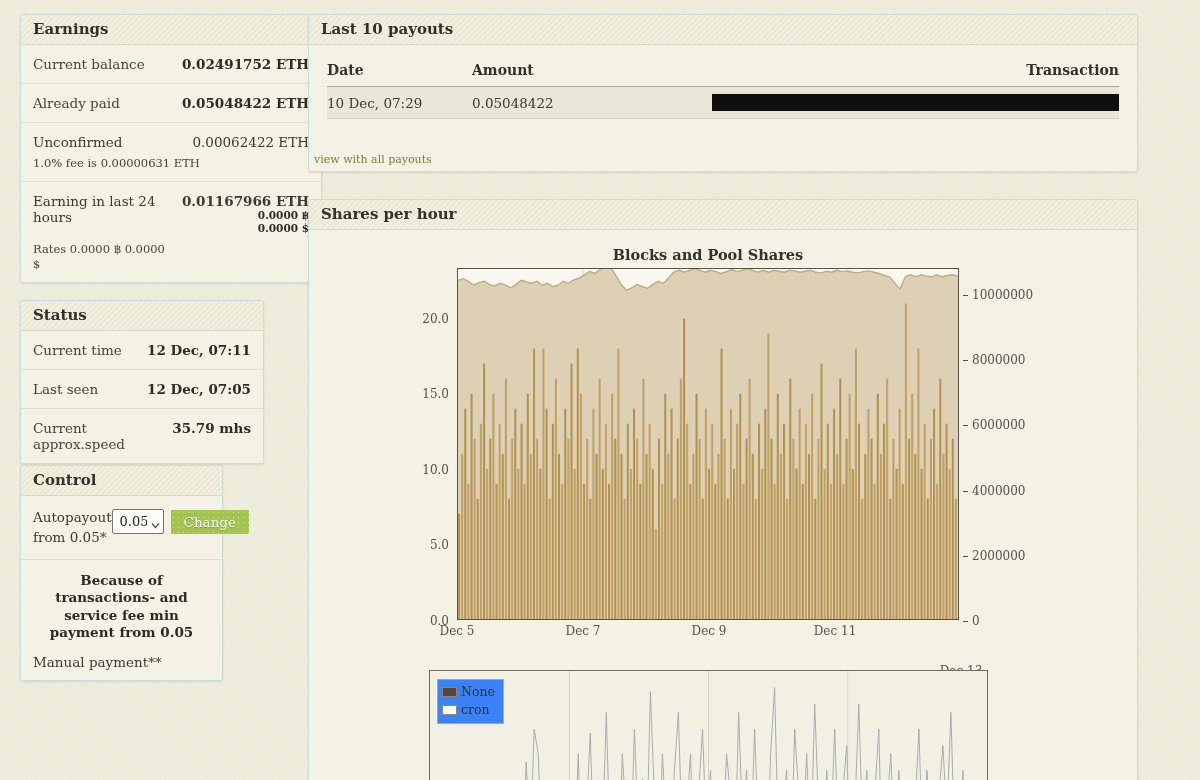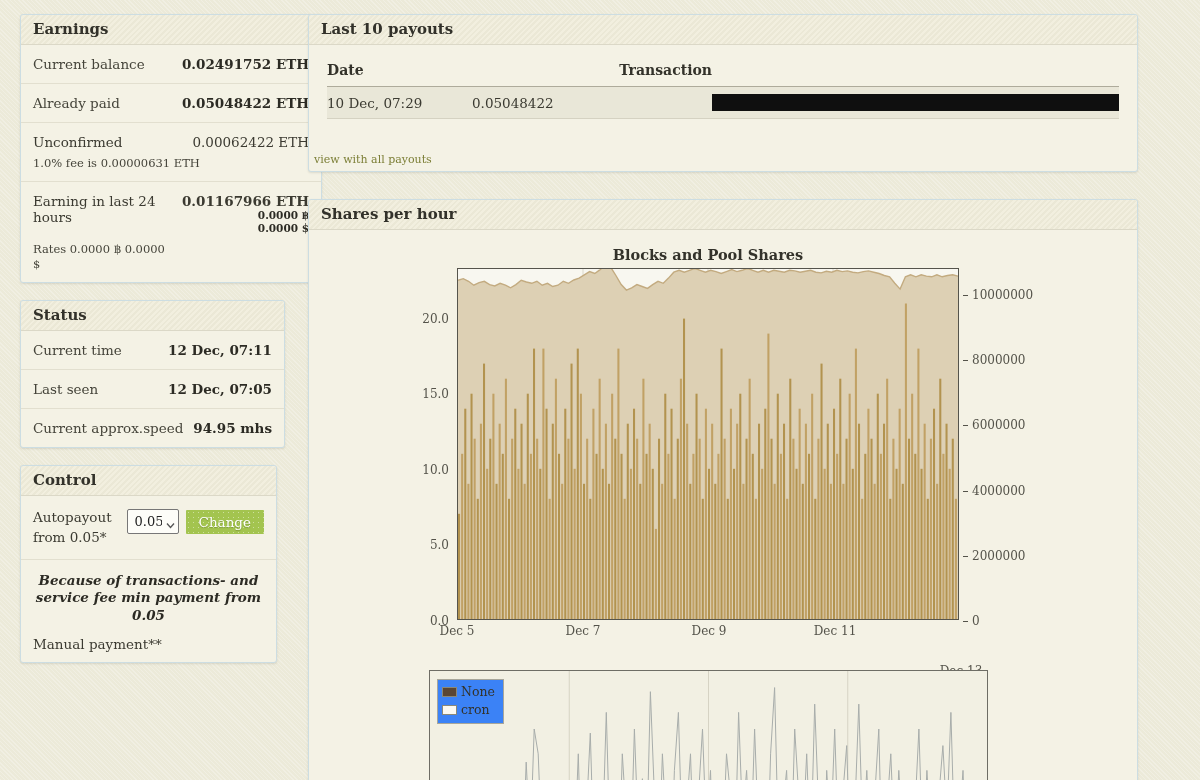--- a/index.html
+++ b/index.html
@@ -63,21 +63,21 @@
   .btn {
     font-family:inherit; font-size:13.5px; color:#fff;
     border:none; border-radius:1px; padding:4px 13px; cursor:pointer;
     background-color:var(--green,#a3c44f);
     background-image:radial-gradient(rgba(255,255,255,0.45) 0.8px, transparent 1px);
     background-size:5px 5px;
     text-shadow:0 1px 1px rgba(90,110,40,.5);
   }
   .ctl-note { padding:12px 12px 10px; }
   .note-bold { font-weight:bold; font-size:13.5px; text-align:center;
-               max-width:228px; margin:0 auto 12px; line-height:1.3; color:#2c2b24;font-style:italic; }
+               max-width:228px; margin:0 auto 12px; line-height:1.3; color:#2c2b24; }
   .manual { font-size:13.5px; }
 
   
   .pay-table { margin:13px 18px 0; }
   .pay-head, .pay-row { display:grid; grid-template-columns:145px 240px 1fr; align-items:center; }
   .pay-head { font-size:14px; font-weight:bold; color:#33322a; padding:4px 0 8px;
               border-bottom:1px solid #aeab9b; }
   .pay-head .tx { text-align:right; }
   .pay-row { background:#e9e7d8; border-bottom:1px solid #d5d2c2; padding:7px 0; font-size:13.5px; }
   .redacted { display:block; height:17px; width:100%; background:var(--black,#0f0f0f); }
@@ -133,37 +133,37 @@
         <span class="vcol">
           <span class="val">0.01167966 ETH</span>
           <span class="vsub">0.0000 ฿</span>
           <span class="vsub">0.0000 $</span>
         </span>
       </div>
       <div class="note note-rates">Rates 0.0000 ฿ 0.0000 $</div>
     </div>
   </section>
 
-  <section class="panel" style="left:20px; top:300px; width:265px;">
+  <section class="panel" style="left:20px; top:300px; width:244px;">
     <h2 class="panel-title">Status</h2>
     <div class="kv">
       <span class="lbl">Current time</span>
       <span class="val">12 Dec, 07:11</span>
     </div>
     <div class="kv">
       <span class="lbl">Last seen</span>
       <span class="val">12 Dec, 07:05</span>
     </div>
     <div class="kv">
       <span class="lbl">Current approx.speed</span>
-      <span class="val">94.95 mhs</span>
+      <span class="val">35.79 mhs</span>
     </div>
   </section>
 
-  <section class="panel" style="left:20px; top:465px; width:257px;">
+  <section class="panel" style="left:20px; top:465px; width:203px;">
     <h2 class="panel-title">Control</h2>
     <div class="ctl-row">
       <span class="lbl ctl-lbl-narrow">Autopayout from 0.05*</span>
       <span class="ctl-controls">
         <span class="select-wrap">
           <select>
             <option>0.05</option>
           </select>
           <span class="chev">
             <svg width="9" height="7" viewBox="0 0 9 7">
@@ -178,20 +178,21 @@
       <p class="note-bold">Because of transactions- and service fee min payment from 0.05</p>
       <div class="manual">Manual payment**</div>
     </div>
   </section>
 
   <section class="panel" style="left:308px; top:14px; width:830px; height:158px;">
     <h2 class="panel-title">Last 10 payouts</h2>
     <div class="pay-table">
       <div class="pay-head">
         <span>Date</span>
+        <span>Amount</span>
         <span class="tx">Transaction</span>
       </div>
       <div class="pay-row">
         <span>10 Dec, 07:29</span>
         <span>0.05048422</span>
         <a class="redacted" href="#"></a>
       </div>
     </div>
     <a class="pay-link" href="#">view with all payouts</a>
   </section>

